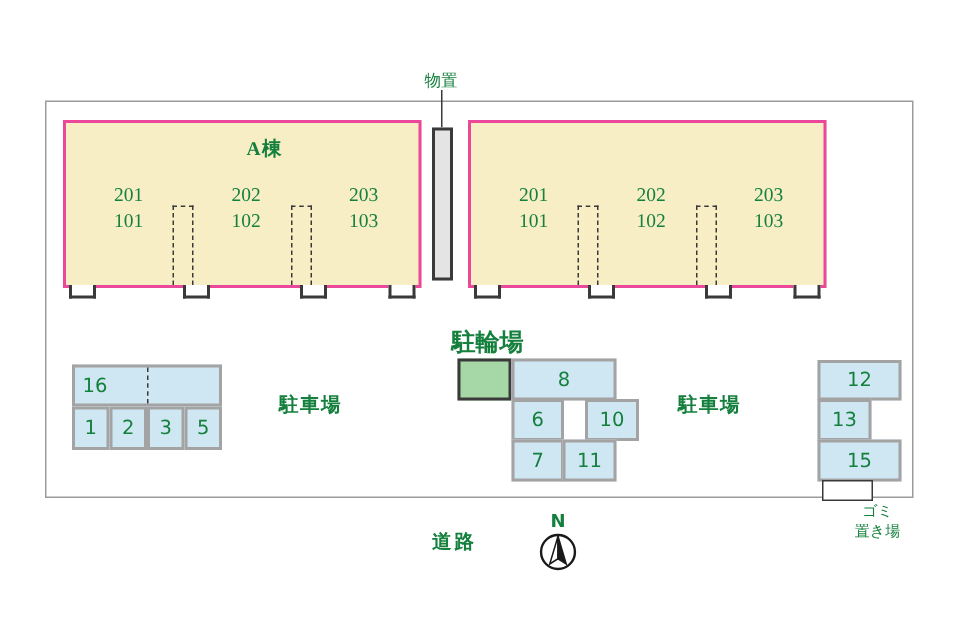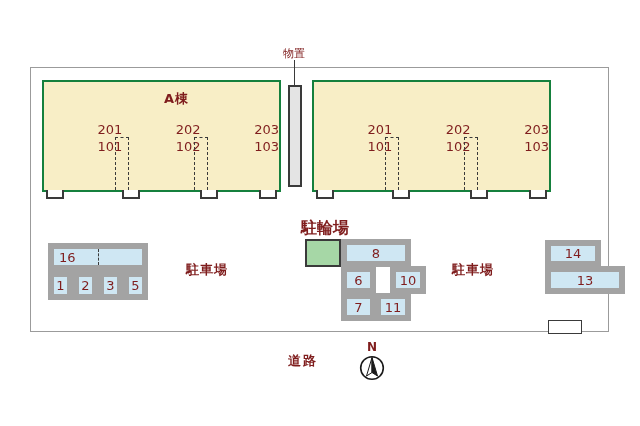--- a/index.html
+++ b/index.html
@@ -1,43 +1,43 @@
 <!DOCTYPE html>
 <html style="--building_fill: #f8eec6; --parking_fill: #cfe7f3; --bike_fill: #a6d7a6; --storage_fill: #e4e4e4;"><head>
 <meta charset="utf-8">
 <style>
   * { margin:0; padding:0; box-sizing:border-box; }
   html,body { background:#ffffff; }
   .plan {
     position:relative; width:640px; height:426px; background:#ffffff;
-    font-family:"DejaVu Sans","Liberation Sans",sans-serif; color:#7f1d1d;
+    font-family:"DejaVu Sans","Liberation Sans",sans-serif; color:#15803d;
     overflow:hidden;
   }
   .abs { position:absolute; }
   .boundary { left:30px; top:67px; width:579px; height:265px; border:1px solid #9b9b9b; }
 
-  .building { top:80px; height:112px; background:var(--building_fill,#f8eec6); border:2px solid #15803d; }
+  .building { top:80px; height:112px; background:var(--building_fill,#f8eec6); border:2px solid #ec4899;font-family:Liberation Serif, serif; }
   .building-a { left:42px; width:239px; }
   .building-b { left:312px; width:239px; }
   .bname { position:absolute; top:8px; left:0; right:0; text-align:center; font-size:13px; font-weight:600; letter-spacing:1px; padding-left:30px; }
   .units { position:absolute; left:0; right:0; top:40px; display:flex; }
-  .unit { flex:1; text-align:right; font-size:13px; line-height:1.3;margin-left:32px; }
+  .unit { flex:1; text-align:left; font-size:13px; line-height:1.3;margin-left:32px; }
   .dash-strip { position:absolute; top:55px; bottom:0; width:14px; border:1px dashed #3a3a3a; border-bottom:none; }
   .strip1 { left:71px; } .strip2 { left:150px; }
   .tab { position:absolute; bottom:-9px; height:9px; width:18px; background:#ffffff; border:2px solid #3a3a3a; border-top:none; }
   .tab1 { left:2px; } .tab2 { left:78px; } .tab3 { left:156px; } .tab4 { left:215px; }
 
   .storage-box { left:288px; top:85px; width:14px; height:102px; background:var(--storage_fill,#e4e4e4); border:2px solid #3a3a3a; }
   .storage-label { left:283px; top:46px; font-size:11px; }
   .leader { left:294px; top:60px; width:1px; height:25px; background:#3a3a3a; }
 
   .bike-label { left:301px; top:218px; font-size:16px; font-weight:bold; }
   .bike-box { left:305px; top:239px; width:36px; height:28px; background:var(--bike_fill,#a6d7a6); border:2px solid #3a3a3a; }
 
-  .pcell { position:absolute; background:var(--parking_fill,#cfe7f3); border:6px solid #a3a3a3; display:flex; align-items:center; justify-content:center; font-size:13px; }
+  .pcell { position:absolute; background:var(--parking_fill,#cfe7f3); border:2px solid #a3a3a3; display:flex; align-items:center; justify-content:center; font-size:13px; }
   .pcell.start { justify-content:flex-start; padding-left:5px; }
   .dash-mid { position:absolute; left:50%; top:0; bottom:0; border-left:1px dashed #3a3a3a; }
 
   .lot-label { font-size:13px; font-weight:bold; letter-spacing:1px; }
   .lot-left { left:186px; top:261px; }
   .lot-right { left:452px; top:261px; }
 
   .road-label { left:288px; top:352px; font-size:13px; font-weight:bold; letter-spacing:2px; }
   .north-label { left:359px; top:340px; width:26px; text-align:center; font-size:12px; font-weight:600; }
   .compass { left:359px; top:355px; width:26px; height:26px; }
@@ -133,30 +133,37 @@
       <span>10</span>
     </div>
   <div class="pcell" style="left:341px;top:293px;width:35px;height:28px;">
       <span>7</span>
     </div>
   <div class="pcell" style="left:375px;top:293px;width:36px;height:28px;">
       <span>11</span>
     </div>
 
   <div class="pcell" style="left:545px;top:240px;width:56px;height:27px;">
-      <span>14</span>
+      <span>12</span>
     </div>
-  <div class="pcell" style="left:545px;top:266px;width:80px;height:28px;">
+  <div class="pcell" style="left:545px;top:266px;width:36px;height:28px;">
       <span>13</span>
+    </div>
+  <div class="pcell" style="left:545px;top:293px;width:56px;height:28px;">
+      <span>15</span>
     </div>
 
   <div class="abs lot-label lot-left">駐車場</div>
   <div class="abs lot-label lot-right">駐車場</div>
 
   <div class="abs garbage-box"></div>
+  <div class="abs garbage-label">
+    <div>ゴミ</div>
+    <div>置き場</div>
+  </div>
 
   <div class="abs road-label">道路</div>
   <div class="abs north-label">N</div>
   <svg class="abs compass" viewBox="0 0 26 26" aria-hidden="true">
     <circle cx="13" cy="13" r="11.3" fill="#ffffff" stroke="#1a1a1a" stroke-width="1.6"></circle>
     <polygon points="13,2.5 7.5,21 13,17.5" fill="#ffffff" stroke="#1a1a1a" stroke-width="1"></polygon>
     <polygon points="13,2.5 18.5,21 13,17.5" fill="#1a1a1a" stroke="#1a1a1a" stroke-width="1"></polygon>
   </svg>
 
 </div>

